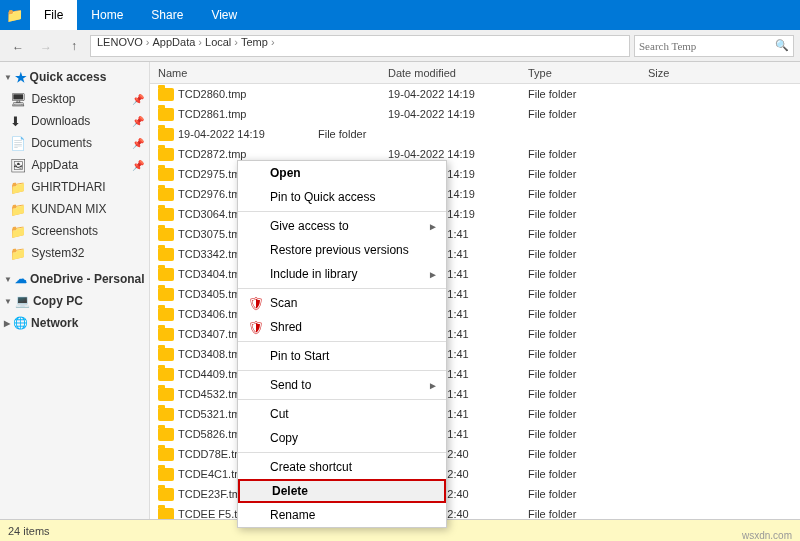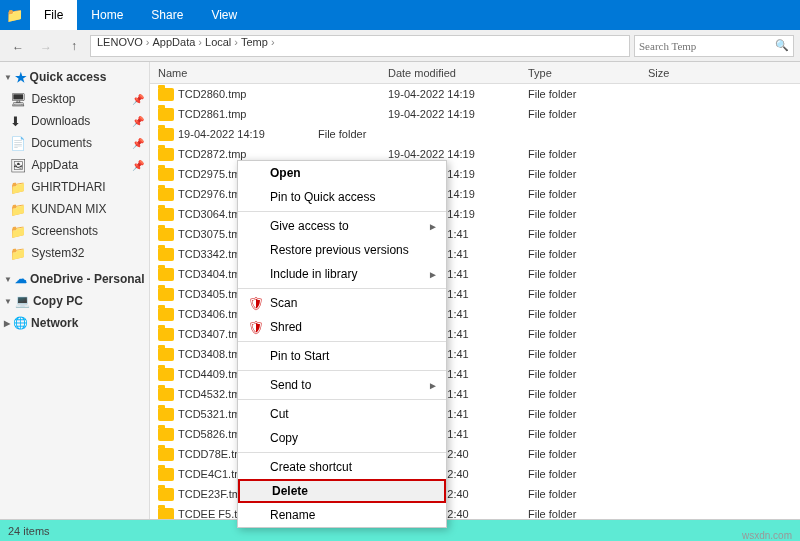--- a/index.html
+++ b/index.html
@@ -42,21 +42,21 @@
     .file-row .file-name { width: 210px; overflow: hidden; text-overflow: ellipsis; white-space: nowrap; }
     .file-row .file-date { width: 140px; font-size: 11px; }
     .file-row .file-type { width: 120px; font-size: 11px; }
     .file-row .file-size { flex: 1; font-size: 11px; }
 
     
     .folder-icon { display: inline-block; width: 16px; height: 13px; background: #ffc107; border-radius: 1px 2px 2px 2px; position: relative; }
     .folder-icon::before { content: ''; position: absolute; top: -3px; left: 0; width: 7px; height: 3px; background: #ffc107; border-radius: 1px 1px 0 0; }
 
     
-    .status-bar { height: 22px; background: #5eead4; border-top: 1px solid #ccc; display: flex; align-items: center; padding: 0 8px; font-size: 11px; color: #444; text-align: right; }
+    .status-bar { height: 22px; background: #fef9c3; border-top: 1px solid #ccc; display: flex; align-items: center; padding: 0 8px; font-size: 11px; color: #444; text-align: right; }
 
     
     .context-menu { position: absolute; top: 160px; left: 237px; width: 210px; background: #fff; border: 1px solid #ccc; box-shadow: 2px 2px 8px rgba(0,0,0,0.25); z-index: 20; font-size: 12px; }
     .ctx-item { height: 24px; display: flex; align-items: center; padding: 0 10px; cursor: pointer; position: relative; gap: 6px; }
     .ctx-item.highlighted { background: #e0e0e0; border: 2px solid #cc0000; }
     .ctx-item .arrow { position: absolute; right: 8px; font-size: 10px; color: #666; }
     .ctx-item .ctx-icon { width: 16px; height: 16px; display: flex; align-items: center; justify-content: center; font-size: 11px; }
     .ctx-divider { height: 1px; background: #ddd; margin: 2px 0; }
     .ctx-text { flex: 1; }
   </style>

